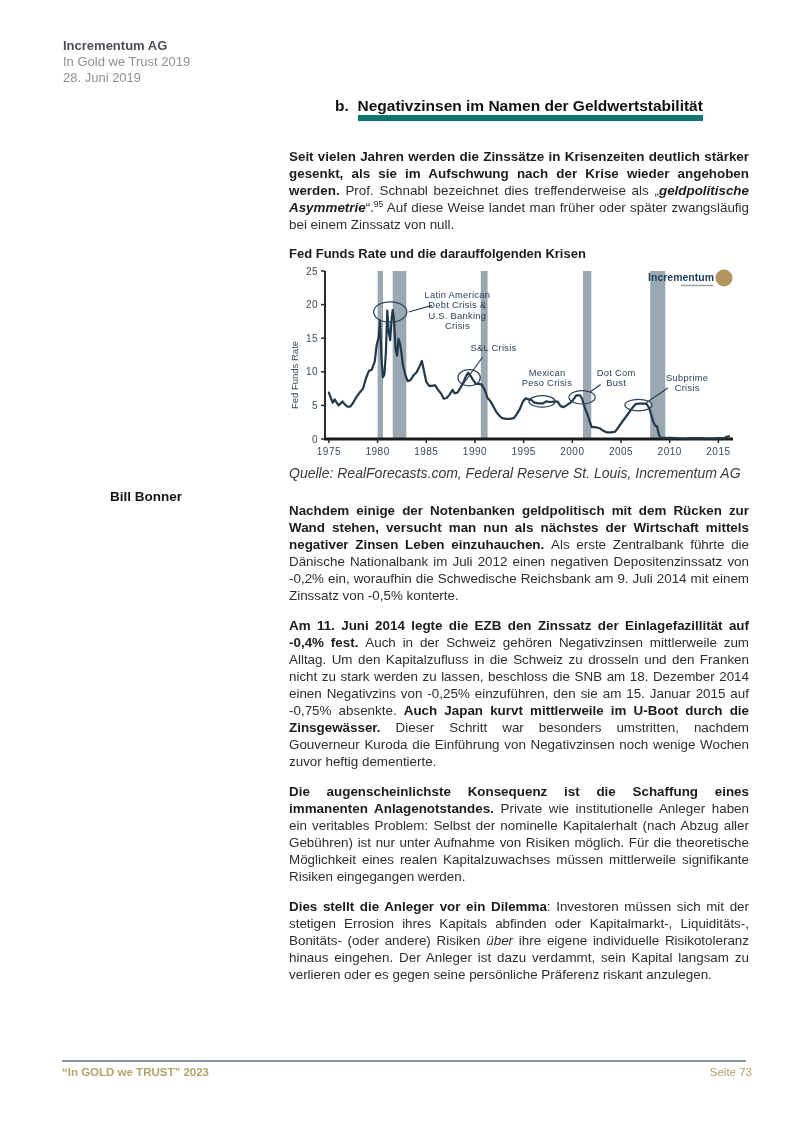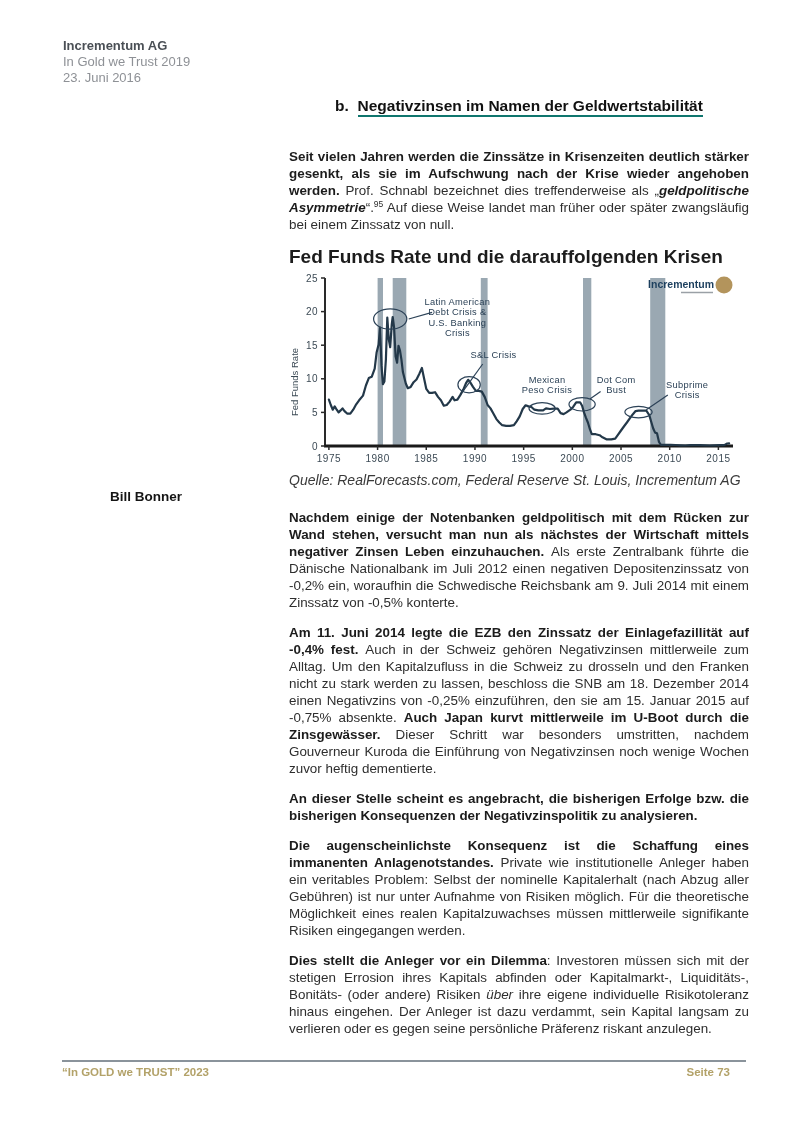--- a/index.html
+++ b/index.html
@@ -7,31 +7,31 @@
         font-family:"Liberation Sans",sans-serif;color:#2e2e2e;overflow:hidden;}
 
   
   .hdr{position:absolute;left:63px;top:38px;font-size:13px;line-height:16px;}
   .hdr .co{font-weight:bold;color:#4a4f55;}
   .hdr .sub{color:#8e9196;}
 
   
   .sec-title{position:absolute;left:289px;top:97px;width:460px;text-align:center;
              font-size:15.5px;font-weight:bold;color:#111;}
-  .sec-title .u{border-bottom:2px solid #0f766e;padding-bottom:1px;}
+  .sec-title .u{border-bottom:6px solid #0f766e;padding-bottom:1px;}
 
   
   .col{position:absolute;left:289px;top:136px;width:460px;}
   .para{font-size:13.4px;line-height:17px;text-align:justify;margin:12px 0 13px 0;color:#2e2e2e;}
   .seg-bold{font-weight:bold;color:#1c1c1c;}
   .seg-bolditalic{font-weight:bold;font-style:italic;color:#1c1c1c;}
   .seg-italic{font-style:italic;}
   sup{font-size:8.5px;vertical-align:super;line-height:0;}
 
-  .chart-heading{font-size:19px;font-weight:bold;color:#1c1c1c;margin:3px 0 4px 0;}
+  .chart-heading{font-size:13px;font-weight:bold;color:#1c1c1c;margin:3px 0 4px 0;}
   .chart-wrap{width:452px;height:196px;}
   .chart-source{font-size:14px;font-style:italic;color:#3a3a3a;margin:4px 0 21px 0;}
 
   svg text.tick{font-family:"Liberation Sans",sans-serif;font-size:10px;fill:#3c4a55;letter-spacing:0.5px;}
   svg text.ylab{font-family:"Liberation Sans",sans-serif;font-size:9.5px;fill:#3c4a55;}
   svg text.ann{font-family:"Liberation Sans",sans-serif;font-size:9.3px;fill:#2c4257;letter-spacing:0.3px;}
   svg text.logo-text{font-family:"Liberation Sans",sans-serif;font-size:10.5px;font-weight:bold;fill:#1c3f5e;}
 
   
   .quote{position:absolute;left:62px;top:489px;width:232px;font-size:13.5px;line-height:16.5px;color:#151515;}
@@ -39,31 +39,31 @@
   .quote .author{font-weight:bold;padding-left:48px;}
 
   
   .footnote{position:absolute;left:289px;top:1027px;width:460px;}
   .fn-rule{width:188px;border-top:2px solid #2a2a2a;margin-bottom:4px;}
   .fn-text{font-size:11px;color:#333;}
 
   
   .footer-rule{position:absolute;left:62px;top:1060px;width:684px;border-top:2px solid #8a939b;}
   .footer-left{position:absolute;left:62px;top:1066px;font-size:11.5px;font-weight:bold;color:#b3a269;}
-  .footer-right{position:absolute;left:430px;top:1066px;width:300px;text-align:right;font-size:11.5px;color:#b3a269;font-weight:bold;}
+  .footer-right{position:absolute;left:452px;top:1066px;width:300px;text-align:right;font-size:11.5px;color:#b3a269;}
 </style>
 </head>
 <body>
 
 <div class="page">
 
   <div class="hdr">
     <div class="co">Incrementum AG</div>
     <div class="sub">In Gold we Trust 2019</div>
-    <div class="sub">23. Juni 2016</div>
+    <div class="sub">28. Juni 2019</div>
   </div>
 
   <div class="sec-title"><span>b.</span>&nbsp;&nbsp;<span class="u">Negativzinsen im Namen der Geldwertstabilität</span></div>
 
   <div class="col">
     <p class="para"><span class="seg-bold">Seit vielen Jahren werden die Zinssätze in Krisenzeiten deutlich stärker gesenkt, als sie im Aufschwung nach der Krise wieder angehoben werden. </span><span class="seg-regular">Prof. Schnabl bezeichnet dies treffenderweise als „</span><span class="seg-bolditalic">geldpolitische Asymmetrie</span><span class="seg-regular">“.</span><sup>95</sup><span class="seg-regular"> Auf diese Weise landet man früher oder später zwangsläufig bei einem Zinssatz von null.</span></p>
 
     <div class="chart-heading">Fed Funds Rate und die darauffolgenden Krisen</div>
 
     <div class="chart-wrap">
@@ -124,21 +124,20 @@
           <circle cx="435" cy="13" r="8.5" fill="#b3945c"></circle>
           <text x="425" y="16" text-anchor="end" class="logo-text">Incrementum</text>
           <line x1="392" y1="20.5" x2="424" y2="20.5" stroke="#9aa0a6" stroke-width="1.5"></line>
         </svg>
     </div>
 
     <div class="chart-source">Quelle: RealForecasts.com, Federal Reserve St. Louis, Incrementum AG</div>
 
     <p class="para"><span class="seg-bold">Nachdem einige der Notenbanken geldpolitisch mit dem Rücken zur Wand stehen, versucht man nun als nächstes der Wirtschaft mittels negativer Zinsen Leben einzuhauchen. </span><span class="seg-regular">Als erste Zentralbank führte die Dänische Nationalbank im Juli 2012 einen negativen Depositenzinssatz von -0,2% ein, woraufhin die Schwedische Reichsbank am 9. Juli 2014 mit einem Zinssatz von -0,5% konterte.</span></p>
     <p class="para"><span class="seg-bold">Am 11. Juni 2014 legte die EZB den Zinssatz der Einlagefazillität auf -0,4% fest. </span><span class="seg-regular">Auch in der Schweiz gehören Negativzinsen mittlerweile zum Alltag. Um den Kapitalzufluss in die Schweiz zu drosseln und den Franken nicht zu stark werden zu lassen, beschloss die SNB am 18. Dezember 2014 einen Negativzins von -0,25% einzuführen, den sie am 15. Januar 2015 auf -0,75% absenkte. </span><span class="seg-bold">Auch Japan kurvt mittlerweile im U-Boot durch die Zinsgewässer. </span><span class="seg-regular">Dieser Schritt war besonders umstritten, nachdem Gouverneur Kuroda die Einführung von Negativzinsen noch wenige Wochen zuvor heftig dementierte.</span></p>
-    <p class="para"><span class="seg-bold">An dieser Stelle scheint es angebracht, die bisherigen Erfolge bzw. die bisherigen Konsequenzen der Negativzinspolitik zu analysieren.</span></p>
     <p class="para"><span class="seg-bold">Die augenscheinlichste Konsequenz ist die Schaffung eines immanenten Anlagenotstandes. </span><span class="seg-regular">Private wie institutionelle Anleger haben ein veritables Problem: Selbst der nominelle Kapitalerhalt (nach Abzug aller Gebühren) ist nur unter Aufnahme von Risiken möglich. Für die theoretische Möglichkeit eines realen Kapitalzuwachses müssen mittlerweile signifikante Risiken eingegangen werden.</span></p>
     <p class="para"><span class="seg-bold">Dies stellt die Anleger vor ein Dilemma</span><span class="seg-regular">: Investoren müssen sich mit der stetigen Errosion ihres Kapitals abfinden oder Kapitalmarkt-, Liquiditäts-, Bonitäts- (oder andere) Risiken </span><span class="seg-italic">über</span><span class="seg-regular"> ihre eigene individuelle Risikotoleranz hinaus eingehen. Der Anleger ist dazu verdammt, sein Kapital langsam zu verlieren oder es gegen seine persönliche Präferenz riskant anzulegen.</span></p>
   </div>
 
   <div class="quote">
     <div class="author">Bill Bonner</div>
   </div>
 
 
   <div class="footer-rule"></div>

